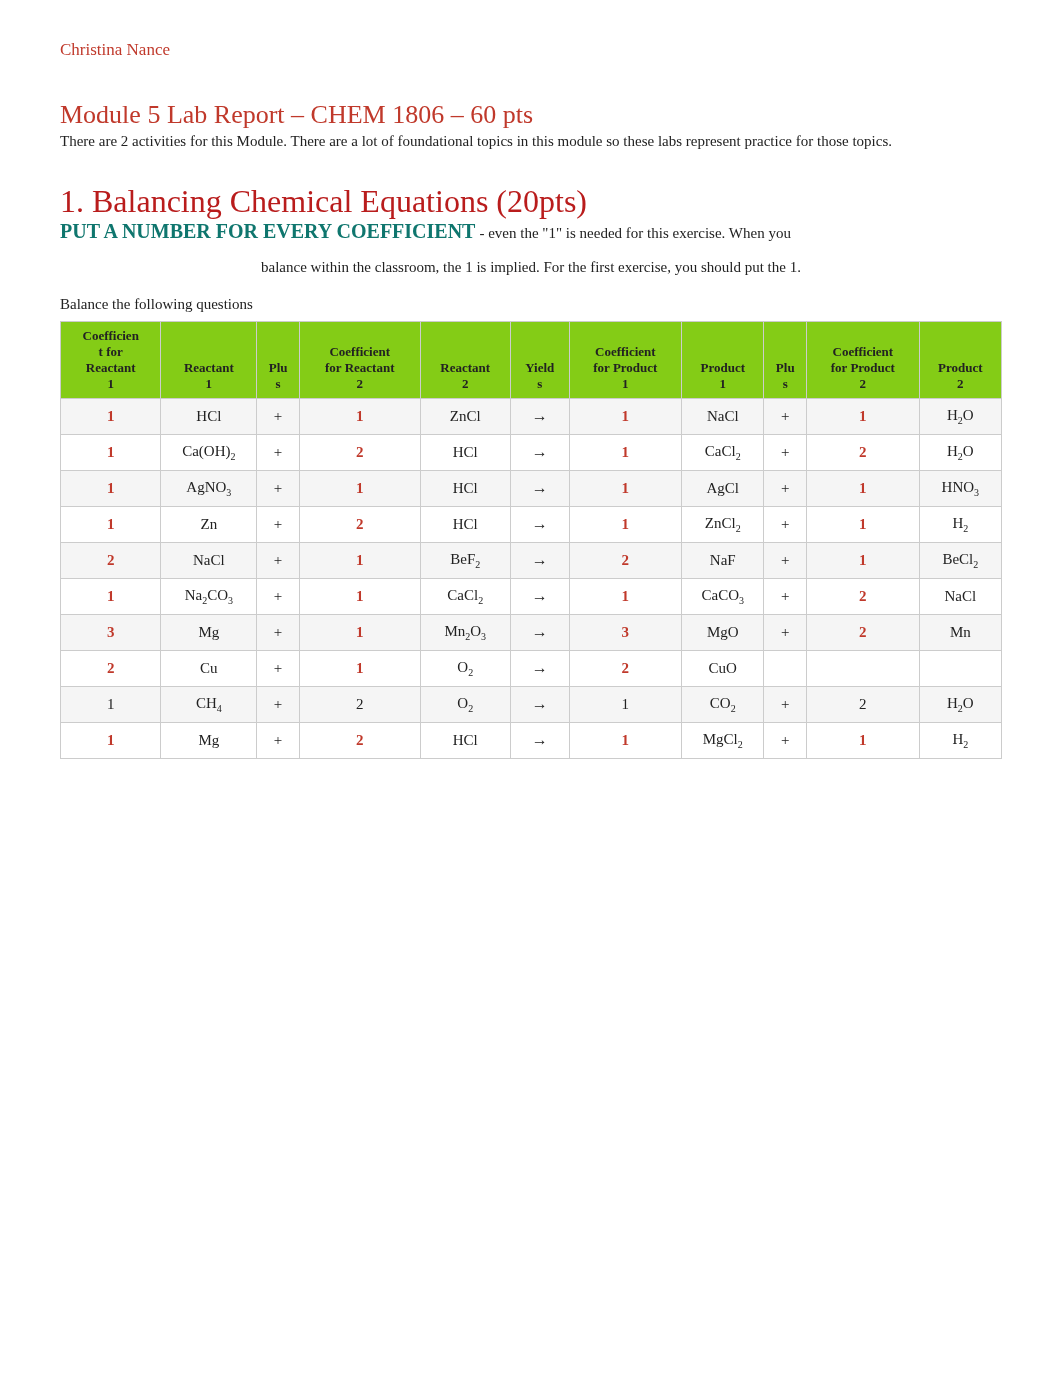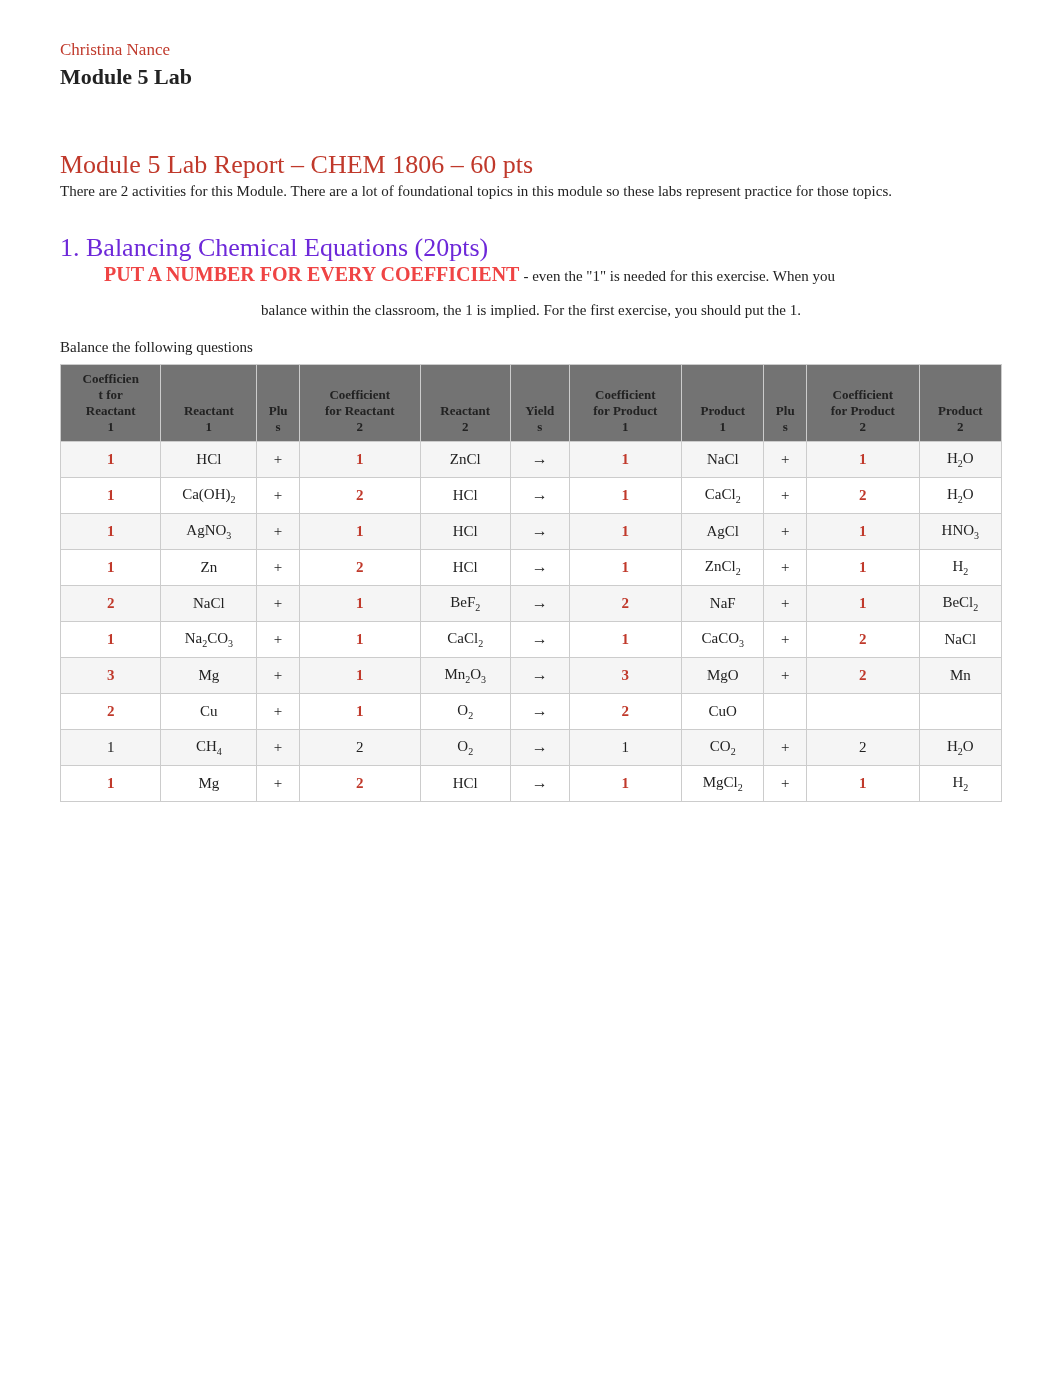--- a/index.html
+++ b/index.html
@@ -17,31 +17,30 @@
       font-weight: normal;
       margin-bottom: 4px;
     }
     .module-title {
       font-size: 22px;
       font-weight: bold;
       color: #222;
       margin-bottom: 60px;
     }
     .section-title {
-      color: #6d28d9;
-      font-size: 26px;
+      color: #b91c1c;
+      font-size: 32px;
       font-weight: normal;
       margin-bottom: 12px;
     }
     .section-subtitle {
-      color: #ef4444;
+      color: #0f766e;
       font-size: 20px;
       font-weight: bold;
       display: inline;
-      margin-left: 44px;
     }
     .subtitle-note {
       font-size: 15px;
       color: #222;
       display: inline;
     }
     .subtitle-note2 {
       font-size: 15px;
       color: #222;
       display: block;
@@ -64,21 +63,21 @@
       margin-bottom: 8px;
       color: #222;
     }
     table {
       border-collapse: collapse;
       width: 100%;
       margin-top: 6px;
       font-size: 14px;
     }
     thead tr {
-      background: #737373;
+      background: #84cc16;
     }
     thead th {
       border: 1px solid #ccc;
       padding: 6px 4px;
       text-align: center;
       font-weight: bold;
       font-size: 13px;
       vertical-align: bottom;
     }
     tbody tr:nth-child(odd) {
@@ -111,21 +110,20 @@
     }
     .section-num {
       margin-top: 30px;
     }
   </style>
 </head>
 <body>
 
 <div>
   <div class="author-name">Christina Nance</div>
-  <div class="module-title">Module 5 Lab</div>
 </div>
 
 <div class="section-header">
   <div class="report-title">Module 5 Lab Report – CHEM 1806 – 60 pts</div>
   <p class="intro-text">There are 2 activities for this Module.  There are a lot of foundational topics in this module so these labs represent practice for those topics.</p>
 </div>
 
 <div class="section-num">
   <div>
     <span class="section-title">1.  Balancing Chemical Equations (20pts)</span>

